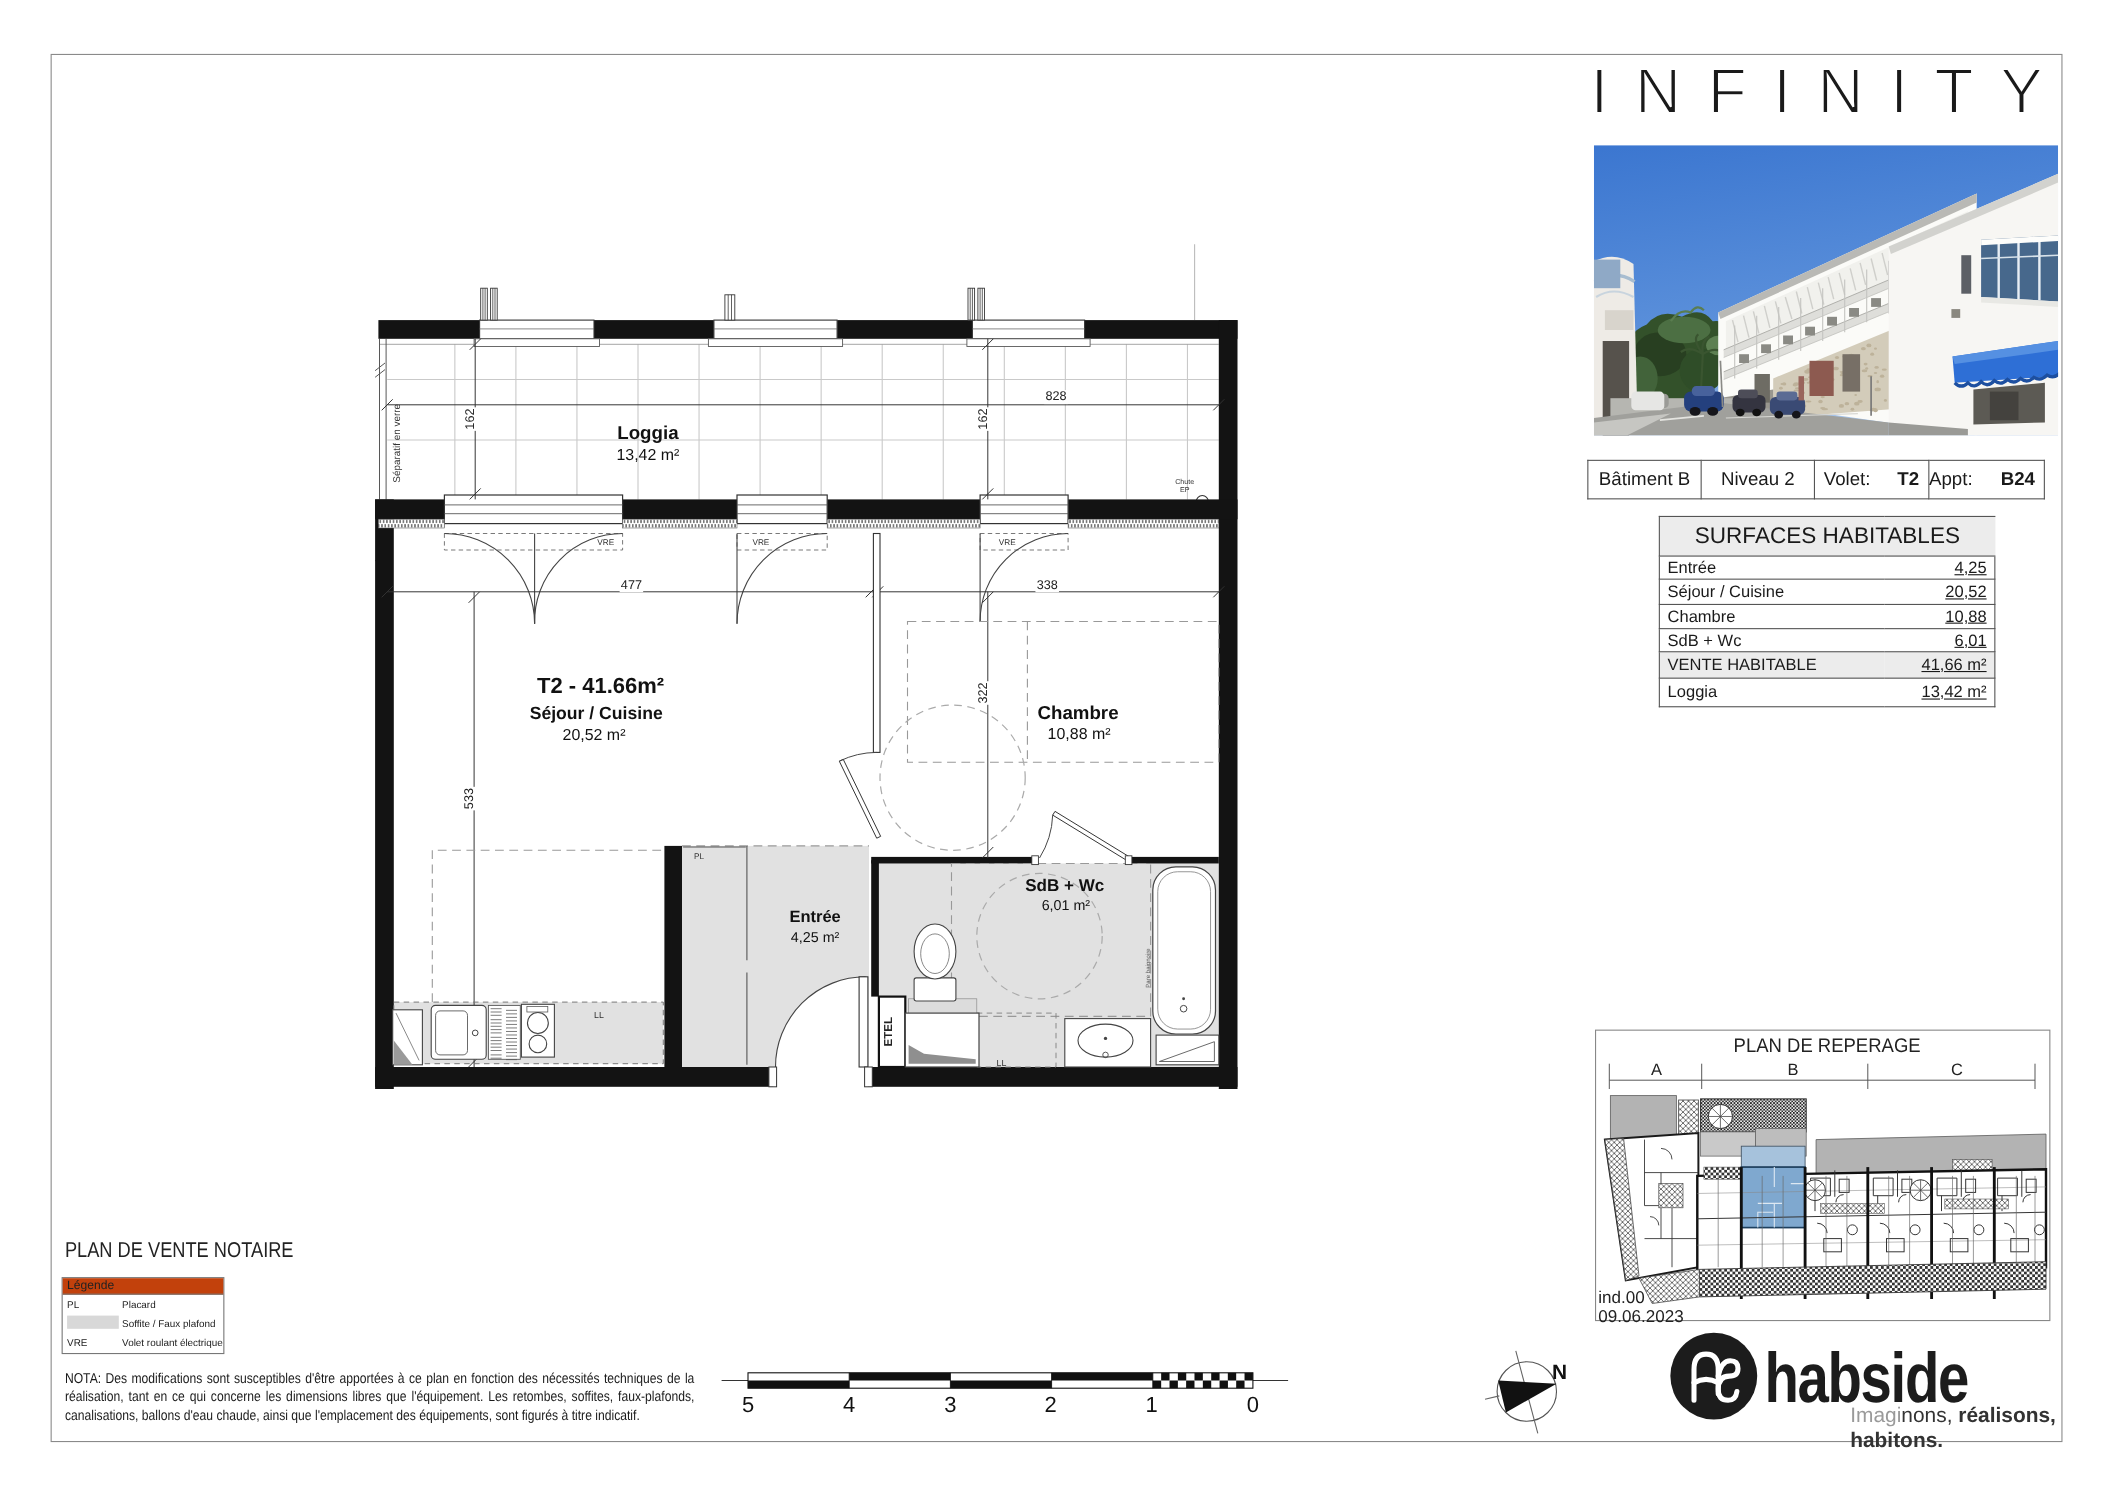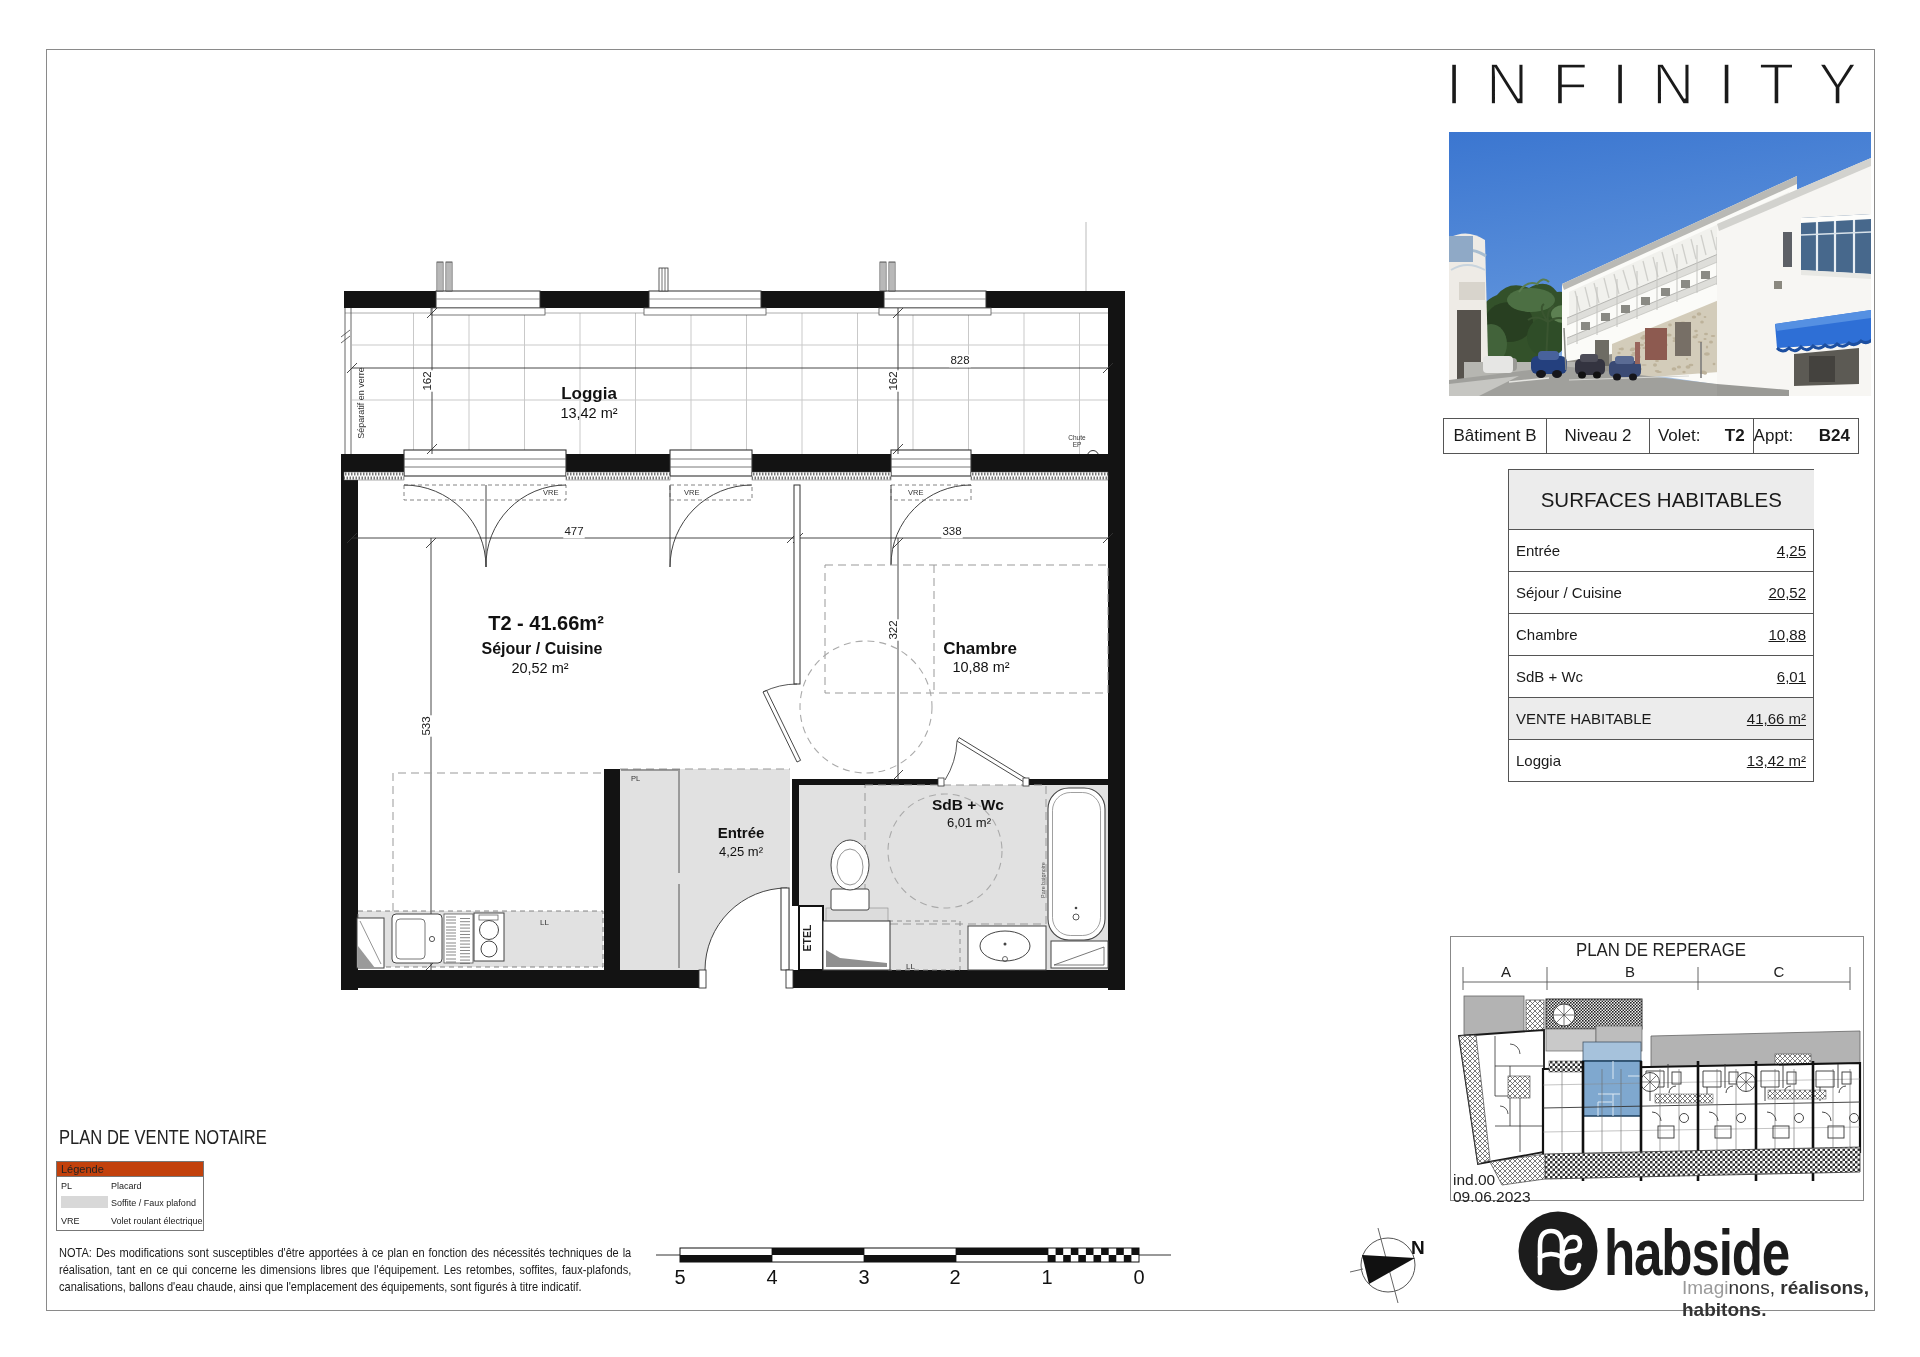--- a/index.html
+++ b/index.html
@@ -4,21 +4,21 @@
 <style>
   html,body{margin:0;padding:0;background:#fff;}
   body{width:1920px;height:1357px;position:relative;font-family:"Liberation Sans",sans-serif;overflow:hidden;}
   .frame{position:absolute;left:46px;top:49px;width:1829px;height:1262px;border:1px solid #8a8a8a;box-sizing:border-box;}
   #plansvg{position:absolute;left:0;top:0;}
   .infinity{position:absolute;left:1446px;top:50px;width:440px;font-size:58px;letter-spacing:24.2px;color:#1a1a1a;white-space:nowrap;-webkit-text-stroke:1.7px #fff;}
   .photo{position:absolute;left:1449px;top:132px;}
   table.bat{position:absolute;left:1443px;top:418px;width:416px;height:36px;border-collapse:collapse;font-size:17px;color:#1a1a1a;}
   table.bat td{border:1px solid #555;text-align:center;padding:0;}
   table.surf{position:absolute;left:1508px;top:469px;width:306px;border-collapse:collapse;font-size:15px;color:#1a1a1a;}
-  table.surf td{border:1px solid #555;padding:12px 7px;}
+  table.surf td{border:1px solid #555;padding:0 7px;}
   table.surf td:first-child{border-right:none;}
   table.surf td.v{border-left:none;text-decoration:underline;}
   table.surf td.v{text-align:right;}
   .pvn{position:absolute;left:59px;top:1126px;font-size:19.5px;color:#222;transform:scaleX(0.85);transform-origin:0 0;}
   .legend{position:absolute;left:56px;top:1161px;width:146px;border:1px solid #777;font-size:9px;color:#222;white-space:nowrap;}
   .legend .hd{background:#c2410c;border-bottom:1px solid #777;padding:1px 4px;font-size:11px;}
   .legend .row{display:flex;align-items:center;height:17.5px;padding:0 4px;}
   .legend .c1{width:50px;flex:none;}
   .nota{position:absolute;left:59px;top:1244px;width:674px;font-size:13px;line-height:17px;color:#1a1a1a;transform:scaleX(0.849);transform-origin:0 0;}
   .nota .j{text-align:justify;text-align-last:justify;}

